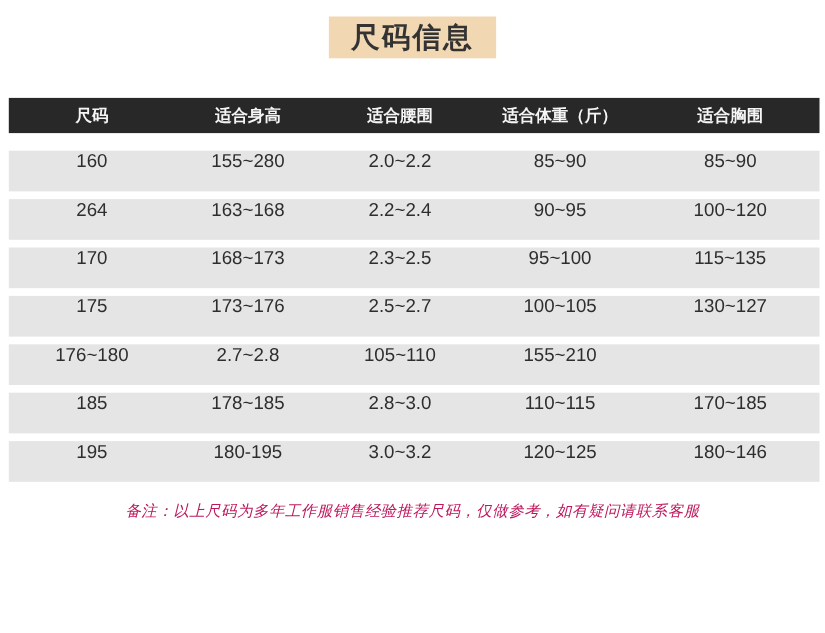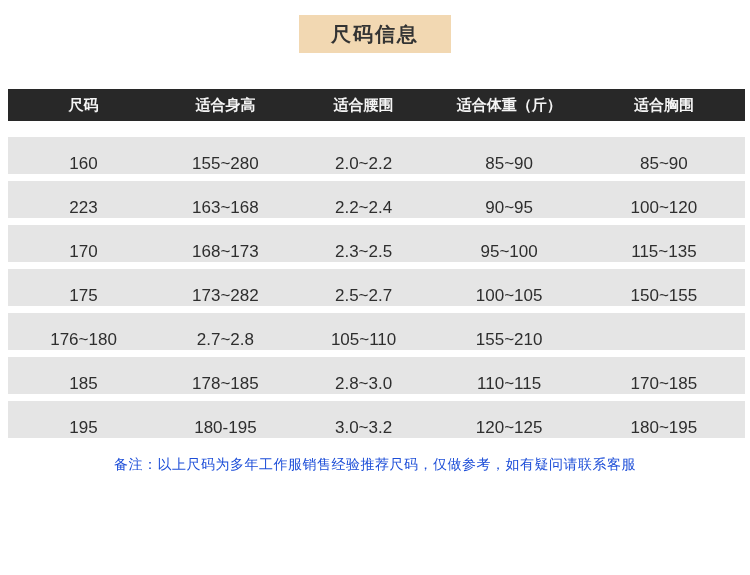--- a/index.html
+++ b/index.html
@@ -15,62 +15,63 @@
     background: #ffffff;
     overflow: hidden;
   }
   .title-banner {
     margin: 15px auto 0;
     width: 152px;
     height: 38px;
     line-height: 38px;
     background: var(--banner-bg, #f2d8b2);
     color: #333333;
-    font-size: 20px;
+    font-size: 26px;
     font-weight: bold;
     text-align: center;
     letter-spacing: 2px;
   }
   .size-table {
     margin: 36px 5px 0 8px;
   }
   .header-row {
     display: flex;
     height: 32px;
     align-items: center;
     background: var(--header-bg, #282828);
     color: var(--header-text, #f5f5f5);
     font-size: 15px;
     font-weight: bold;
     margin-bottom: 16px;
   }
   .row {
     display: flex;
     height: 37px;
-    align-items: flex-end;
+    align-items: flex-start;
     background: var(--row-bg, #e5e5e5);
     color: var(--text-color, #2e2e2e);
     font-size: 17px;
     margin-bottom: 7px;
   }
   .cell {
     text-align: center;
     white-space: nowrap;
   }
   .cell:nth-child(1) { width: 20.5%; }
   .cell:nth-child(2) { width: 18%; }
   .cell:nth-child(3) { width: 19.5%; }
   .cell:nth-child(4) { width: 20%; }
   .cell:nth-child(5) { width: 22%; }
   .footnote {
     margin-top: 18px;
     text-align: center;
     font-size: 14px;
-    color: #1d4ed8;
+    color: #be185d;
     letter-spacing: 0.5px;
+    font-style: italic;
   }
 </style>
 </head>
 <body>
 
 <div id="page-root">
 
   <div class="title-banner">尺码信息</div>
 
   <div class="size-table">
@@ -83,58 +84,58 @@
       </div>
     <div>
         <div class="row">
           <div class="cell">160</div>
           <div class="cell">155~280</div>
           <div class="cell">2.0~2.2</div>
           <div class="cell">85~90</div>
           <div class="cell">85~90</div>
         </div>
         <div class="row">
-          <div class="cell">223</div>
+          <div class="cell">264</div>
           <div class="cell">163~168</div>
           <div class="cell">2.2~2.4</div>
           <div class="cell">90~95</div>
           <div class="cell">100~120</div>
         </div>
         <div class="row">
           <div class="cell">170</div>
           <div class="cell">168~173</div>
           <div class="cell">2.3~2.5</div>
           <div class="cell">95~100</div>
           <div class="cell">115~135</div>
         </div>
         <div class="row">
           <div class="cell">175</div>
-          <div class="cell">173~282</div>
+          <div class="cell">173~176</div>
           <div class="cell">2.5~2.7</div>
           <div class="cell">100~105</div>
-          <div class="cell">150~155</div>
+          <div class="cell">130~127</div>
         </div>
         <div class="row">
           <div class="cell">176~180</div>
           <div class="cell">2.7~2.8</div>
           <div class="cell">105~110</div>
           <div class="cell">155~210</div>
         </div>
         <div class="row">
           <div class="cell">185</div>
           <div class="cell">178~185</div>
           <div class="cell">2.8~3.0</div>
           <div class="cell">110~115</div>
           <div class="cell">170~185</div>
         </div>
         <div class="row">
           <div class="cell">195</div>
           <div class="cell">180-195</div>
           <div class="cell">3.0~3.2</div>
           <div class="cell">120~125</div>
-          <div class="cell">180~195</div>
+          <div class="cell">180~146</div>
         </div>
       </div>
   </div>
 
   <div class="footnote">备注：以上尺码为多年工作服销售经验推荐尺码，仅做参考，如有疑问请联系客服</div>
 
 </div>
 
 </body></html>

